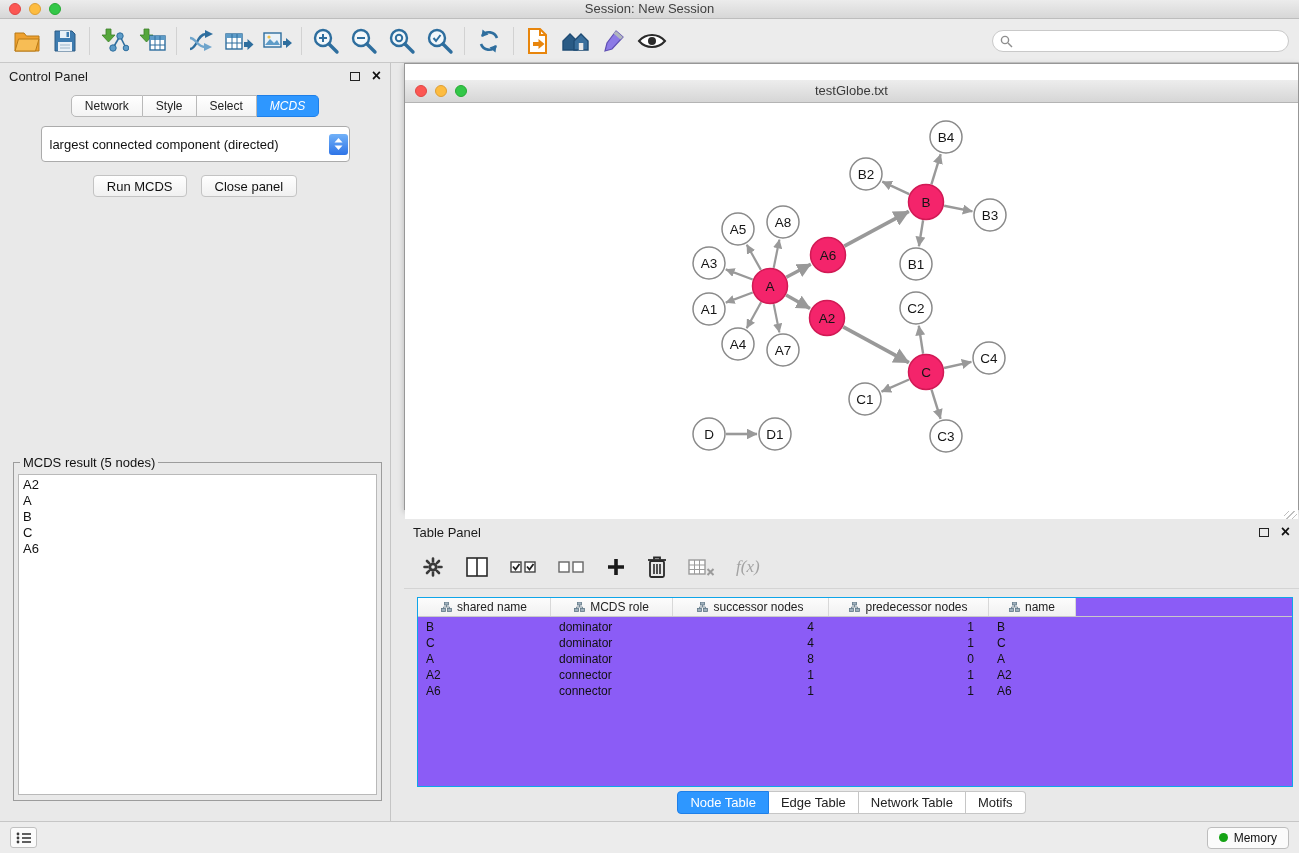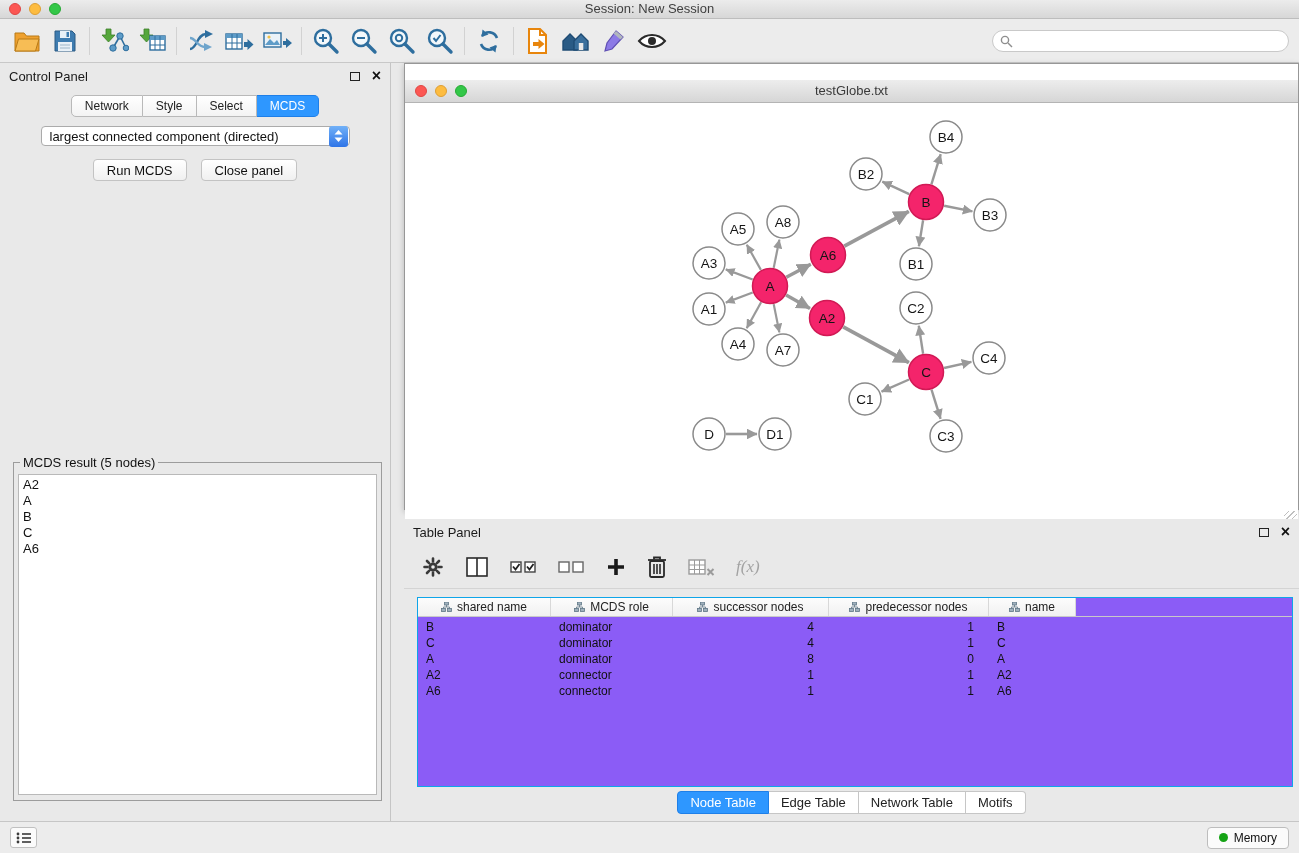--- a/index.html
+++ b/index.html
@@ -31,24 +31,24 @@
   .control-panel{position:absolute;left:0;top:63px;width:391px;height:758px;background:#E9E9E9;
     border-right:1px solid #C5C5C5;}
   .panel-header{height:26px;display:flex;align-items:center;padding:0 9px;font-size:13px;color:#1A1A1A;gap:42px;}
   .hdr-icons{margin-left:auto;display:flex;gap:12px;align-items:center;}
   .float-ic{width:10px;height:9px;border:1.5px solid #222;}
   .close-ic{font-size:16px;font-weight:bold;color:#111;line-height:1;}
   .ctabs{display:flex;justify-content:center;margin-top:6px;}
   .ctab{font-size:12px;padding:3px 13px;background:linear-gradient(#FFFFFF,#F3F3F3);
     border:1px solid #B9B9B9;border-left:none;color:#222;cursor:default;}
   .ctab:first-child{border-left:1px solid #B9B9B9;border-radius:5px 0 0 5px;}
-  .ctab:last-child{border-radius:0 5px 5px 0;}
+  .ctab:last-child{border-radius:0 5px 5px 0;font-style:italic;}
   .ctab.active{background:#2E97FF;border-color:#1E7FE8;color:#FFF;}
   .opt-label{text-align:center;font-size:13px;margin-top:25px;color:#111;}
-  .dropdown{margin:9px auto 0;width:309px;height:20px;background:#FFF;border:1px solid #ABABAB;
+  .dropdown{margin:9px auto 0;width:309px;height:36px;background:#FFF;border:1px solid #ABABAB;
     border-radius:4px;display:flex;align-items:center;padding:0 1px 0 0;}
   .dropdown-text{flex:1;font-size:13px;padding-left:8px;color:#111;white-space:nowrap;}
   .dropdown-stepper{width:19px;height:21px;border-radius:3px;
     background:linear-gradient(#71B1F8,#2E74E7);display:flex;align-items:center;justify-content:center;}
   .btn-row{display:flex;justify-content:center;gap:14px;margin-top:13px;}
   .mac-btn{font-size:13px;padding:2px 13px;height:22px;background:linear-gradient(#FFFFFF,#F0F0F0);
     border:1px solid #C3C3C3;border-radius:4px;color:#111;}
   .result-fieldset{position:absolute;left:13px;right:8px;top:392px;height:346px;
     border:1px solid #9C9C9C;padding:2px 4px 5px 4px;}
   .result-fieldset legend{font-size:13px;padding:0 3px;margin-left:2px;color:#111;}

